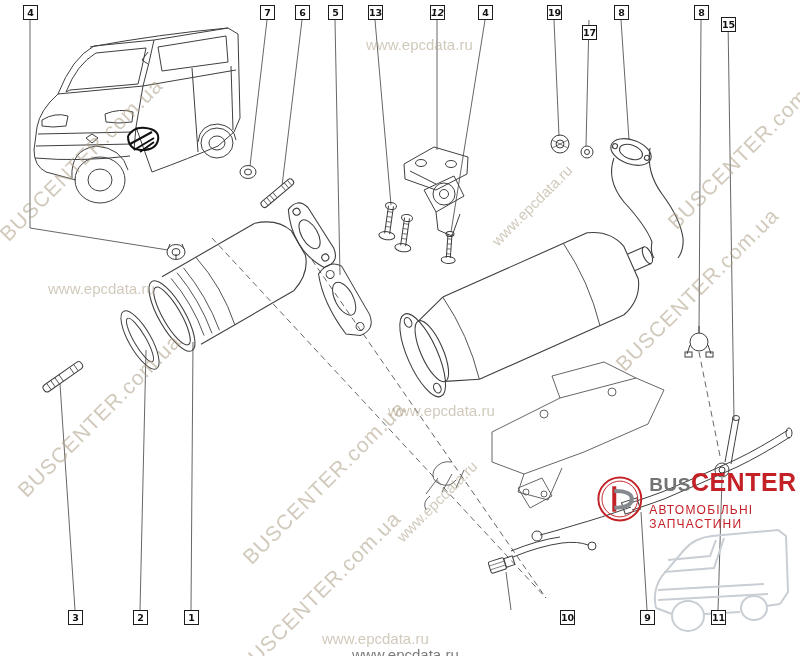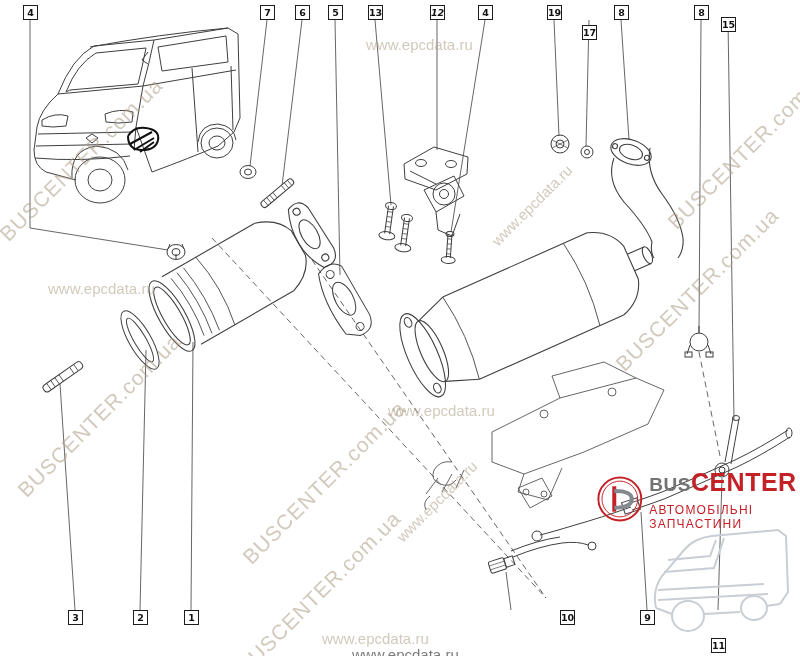--- a/index.html
+++ b/index.html
@@ -287,21 +287,21 @@
   <div class="callout" style="left:582px;top:5px;margin-top:20px;">17</div>
   <div class="callout" style="left:614px;top:5px;">8</div>
   <div class="callout" style="left:694px;top:5px;">8</div>
   <div class="callout" style="left:721px;top:5px;margin-top:12px;">15</div>
 
   <div class="callout" style="left:68px;top:610px;">3</div>
   <div class="callout" style="left:133px;top:610px;">2</div>
   <div class="callout" style="left:184px;top:610px;">1</div>
   <div class="callout" style="left:520px;top:610px;margin-left:40px;">10</div>
   <div class="callout" style="left:640px;top:610px;">9</div>
-  <div class="callout" style="left:711px;top:610px;margin-top:28px;">11</div>
+  <div class="callout" style="left:711px;top:610px;">11</div>
 
   <svg class="ghost-van" width="170" height="140" viewBox="0 0 170 140">
     <g fill="none" stroke="#c9ced4" stroke-width="2">
       <path d="M28,96 Q24,78 34,64 L56,38 Q66,26 84,24 L150,18 L158,24 L160,80 L152,92"></path>
       <path d="M36,60 L86,56 L96,26"></path>
       <path d="M40,48 L82,44 L88,28"></path>
       <path d="M30,88 L140,82"></path>
       <path d="M30,78 L136,72"></path>
       <ellipse cx="60" cy="104" rx="16" ry="15"></ellipse>
       <ellipse cx="126" cy="96" rx="13" ry="12"></ellipse>

